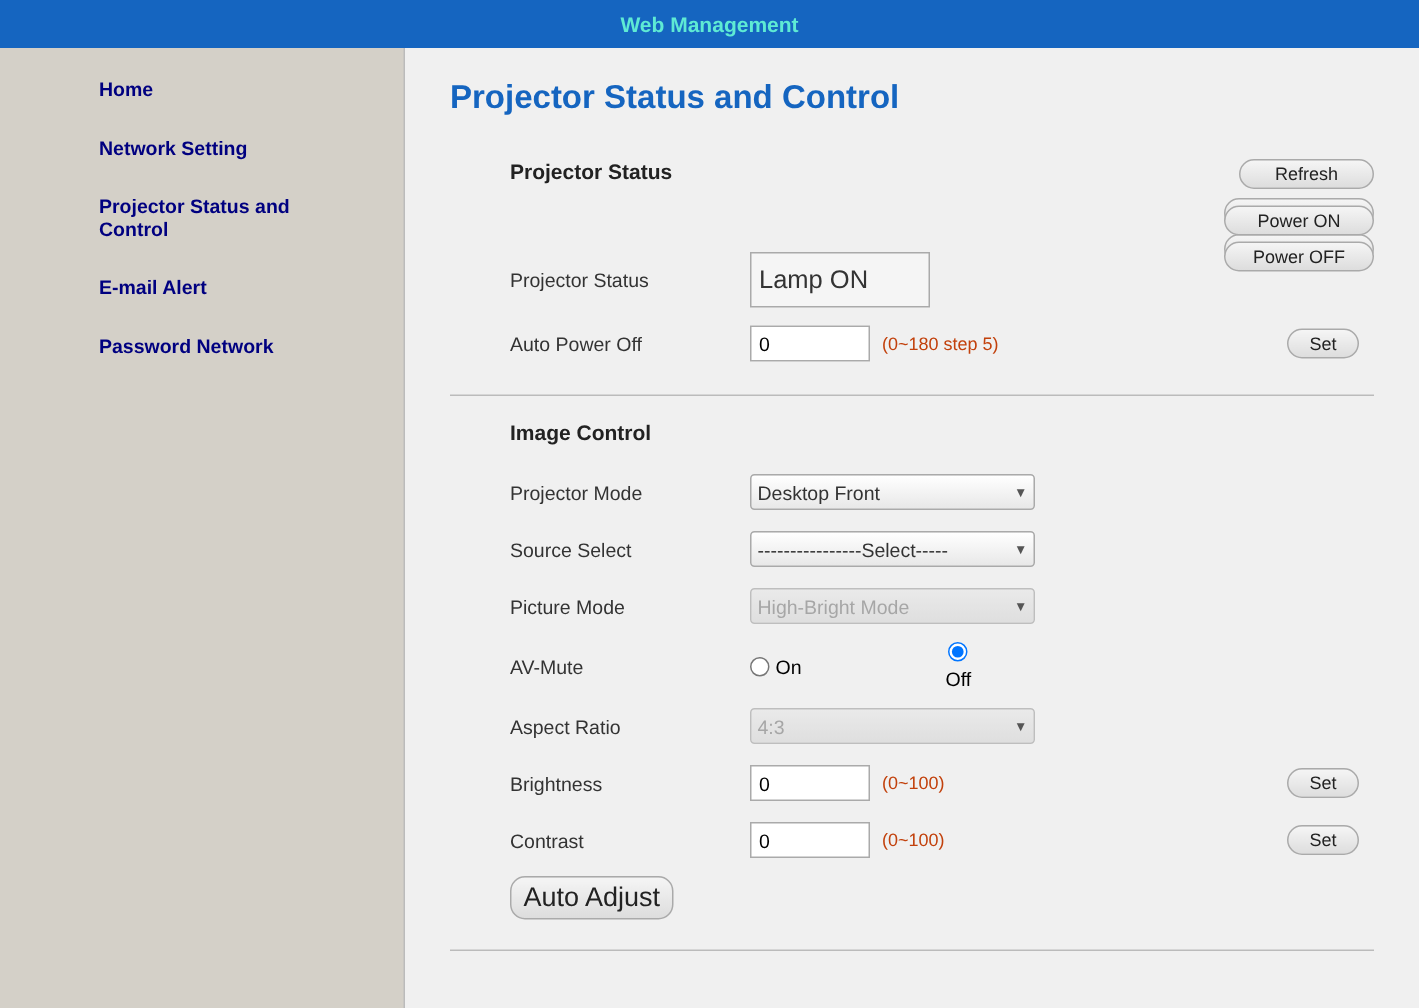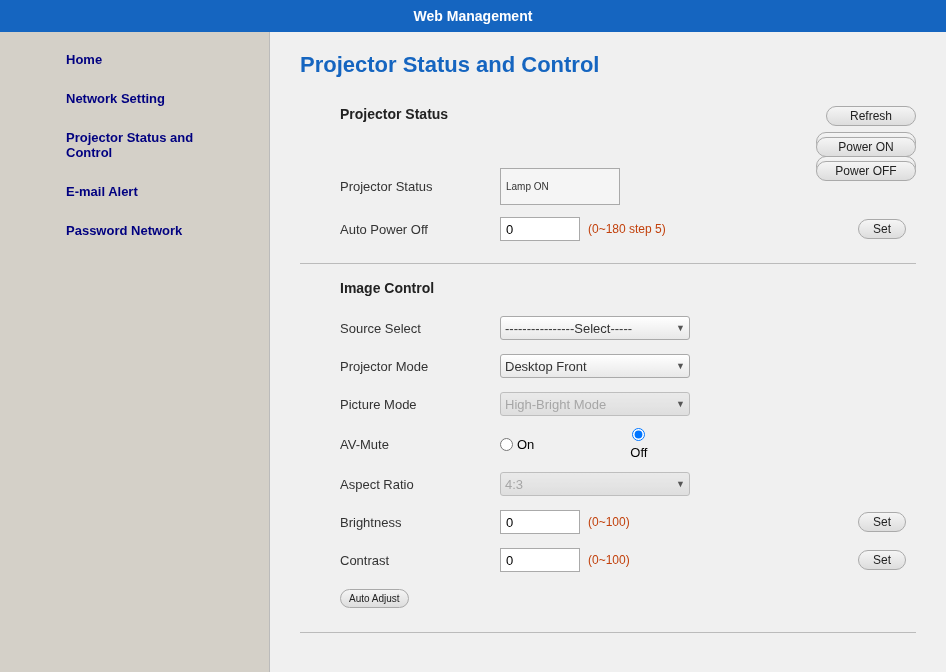--- a/index.html
+++ b/index.html
@@ -1,20 +1,20 @@
 <!DOCTYPE html>
 <html><head>
   <meta charset="utf-8">
   <style>
     * { box-sizing: border-box; margin: 0; padding: 0; }
     body { font-family: Arial, sans-serif; font-size: 13px; background: #d4d0c8; }
 
     .top-bar {
       background: #1565c0;
-      color: #ffffff;
+      color: #5eead4;
       text-align: center;
       padding: 8px 0;
       font-size: 14px;
       font-weight: bold;
     }
 
     .layout {
       display: flex;
       min-height: calc(100vh - 32px);
     }
@@ -129,21 +129,21 @@
       color: #222;
       min-width: 100px;
       text-align: center;
     }
 
     .btn-auto-adjust {
       background: linear-gradient(to bottom, #f5f5f5, #ddd);
       border: 1px solid #aaa;
       border-radius: 10px;
       padding: 3px 8px;
-      font-size: 10px;
+      font-size: 18px;
       cursor: pointer;
       color: #222;
     }
 
     .select-control {
       border: 1px solid #aaa;
       padding: 2px 4px;
       font-size: 13px;
       background: linear-gradient(to bottom, #fff, #e8e8e8);
       height: 24px;
@@ -188,21 +188,21 @@
       display: flex;
       align-items: center;
       gap: 4px;
       font-size: 13px;
       cursor: pointer;
     }
 
     .status-input {
       border: 1px solid #aaa;
       padding: 2px 5px;
-      font-size: 10px;
+      font-size: 17px;
       background: #f5f5f5;
       width: 120px;
       height: 37px;
       color: #333;
     }
 
     .right-panel {
       display: flex;
       flex-direction: column;
       align-items: flex-end;
@@ -266,39 +266,39 @@
         </div>
       </div>
     </div>
 
     <hr class="divider">
 
     <div class="section">
       <div class="section-title">Image Control</div>
 
       <div class="row">
-        <div class="row-label">Source Select</div>
-        <div class="row-control">
-          <div class="select-wrapper">
-            <select class="select-control" style="min-width:190px;">
-              <option>----------------Select-----</option>
-            </select>
-          </div>
-        </div>
-      </div>
-
-      <div class="row">
         <div class="row-label">Projector Mode</div>
         <div class="row-control">
           <div class="select-wrapper">
             <select class="select-control" style="min-width:190px;">
               <option>Desktop Front</option>
               <option>Desktop Rear</option>
               <option>Ceiling Front</option>
               <option>Ceiling Rear</option>
+            </select>
+          </div>
+        </div>
+      </div>
+
+      <div class="row">
+        <div class="row-label">Source Select</div>
+        <div class="row-control">
+          <div class="select-wrapper">
+            <select class="select-control" style="min-width:190px;">
+              <option>----------------Select-----</option>
             </select>
           </div>
         </div>
       </div>
 
       <div class="row">
         <div class="row-label">Picture Mode</div>
         <div class="row-control">
           <div class="select-wrapper">
             <select class="select-control select-disabled" style="min-width:190px;" disabled="">

